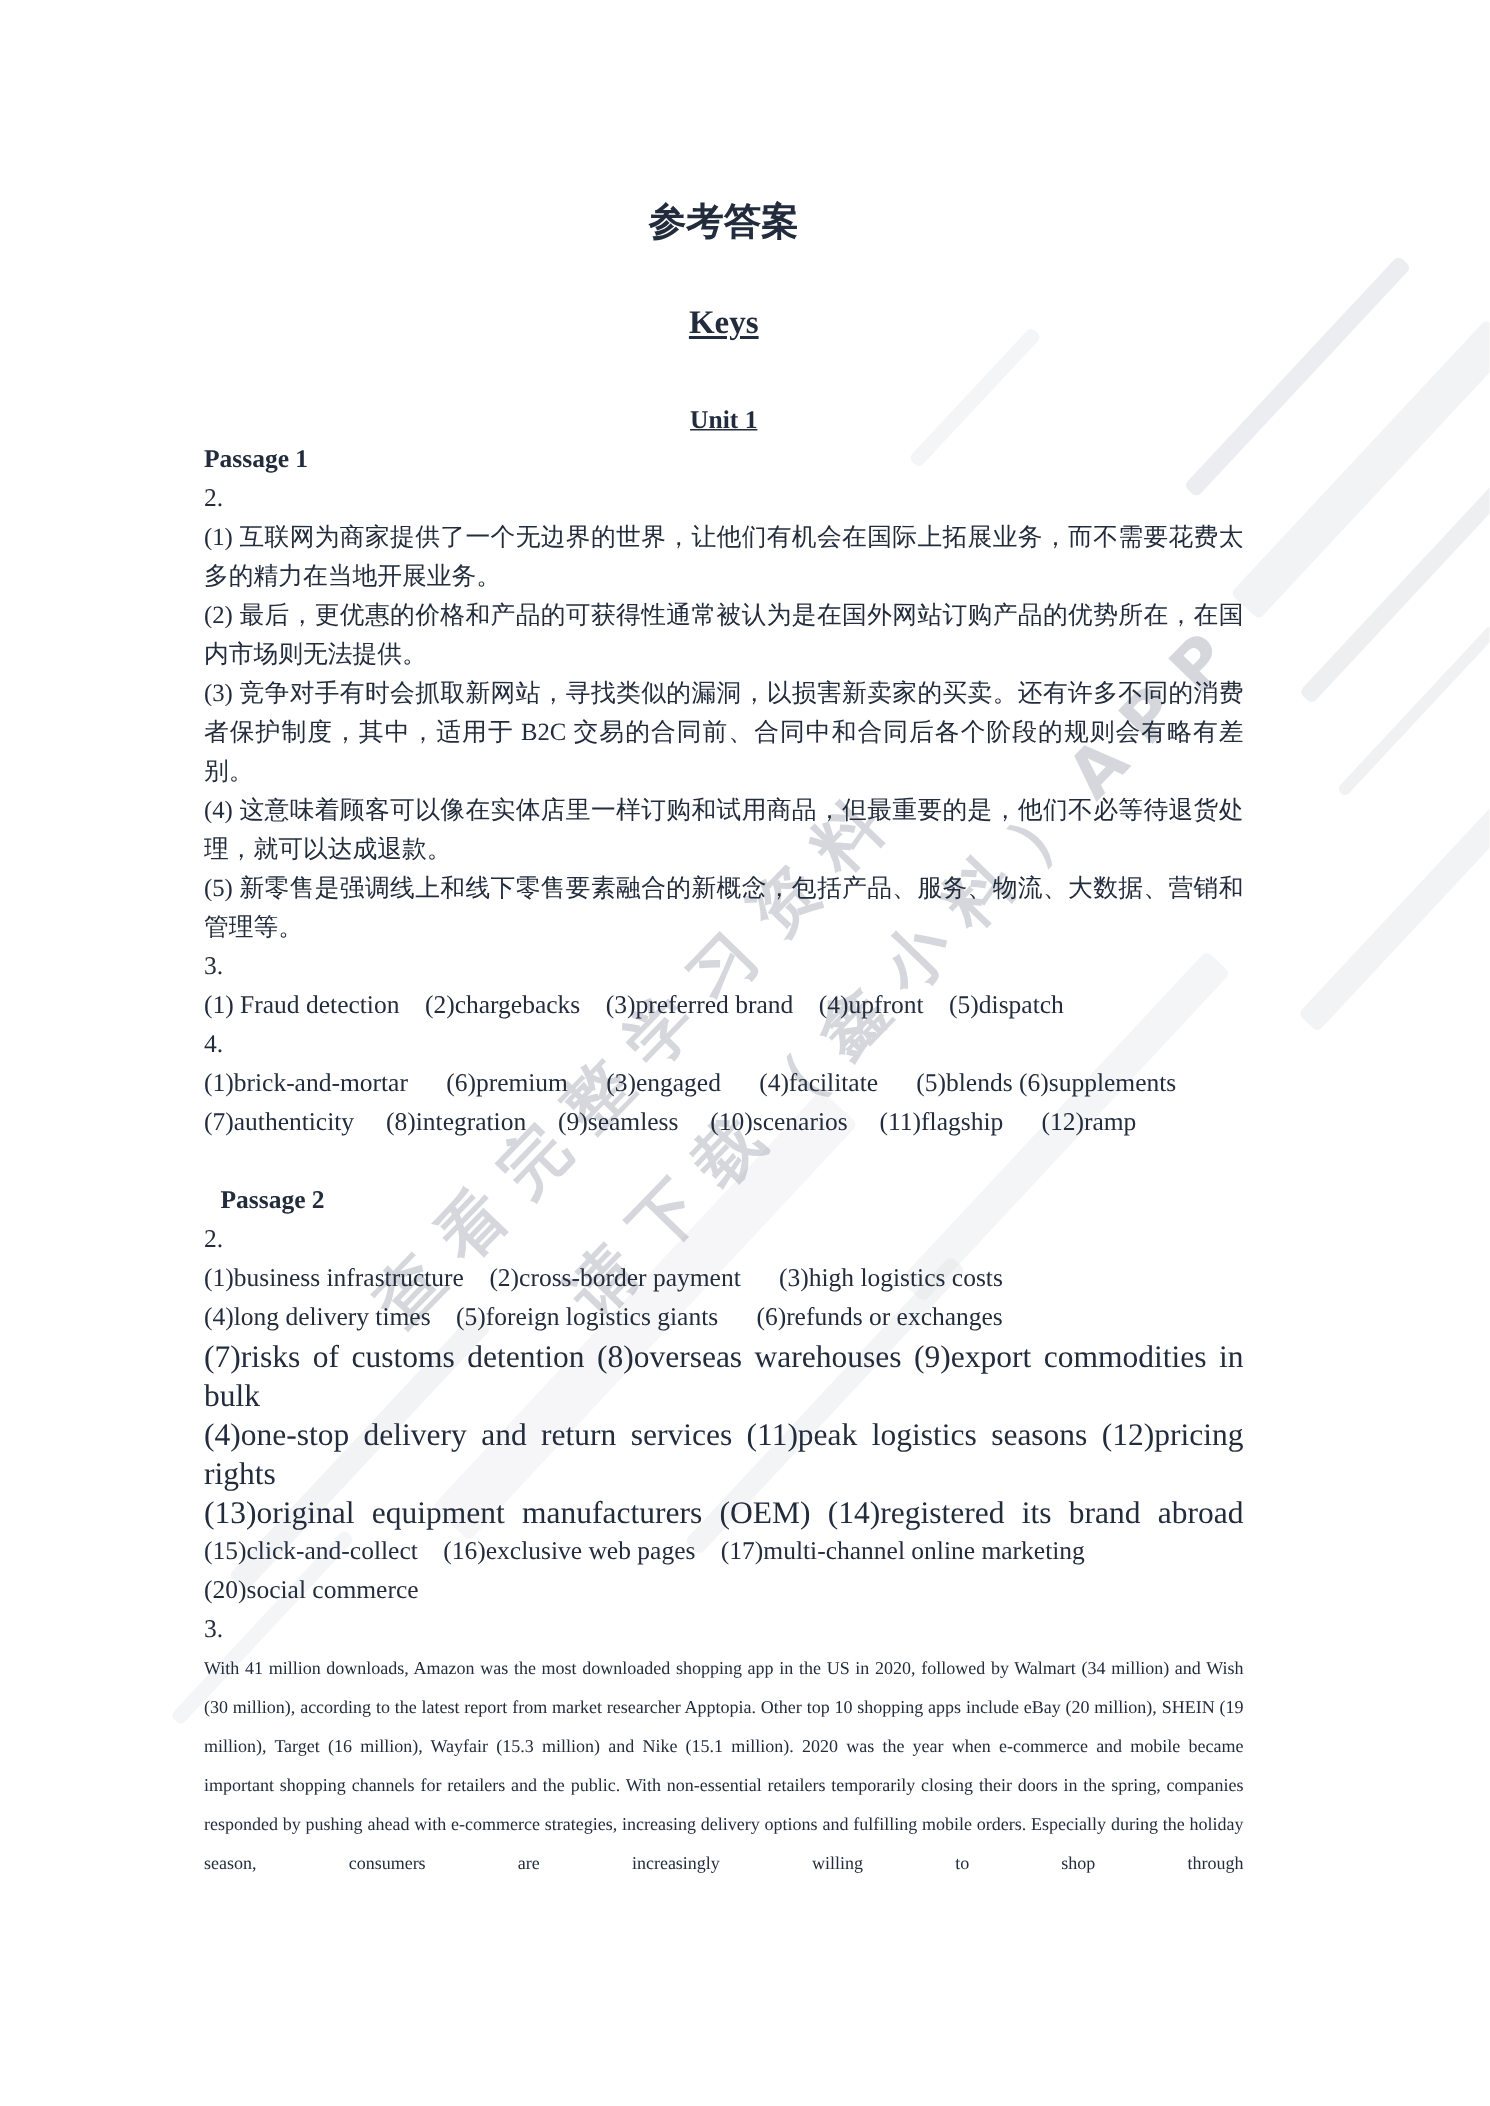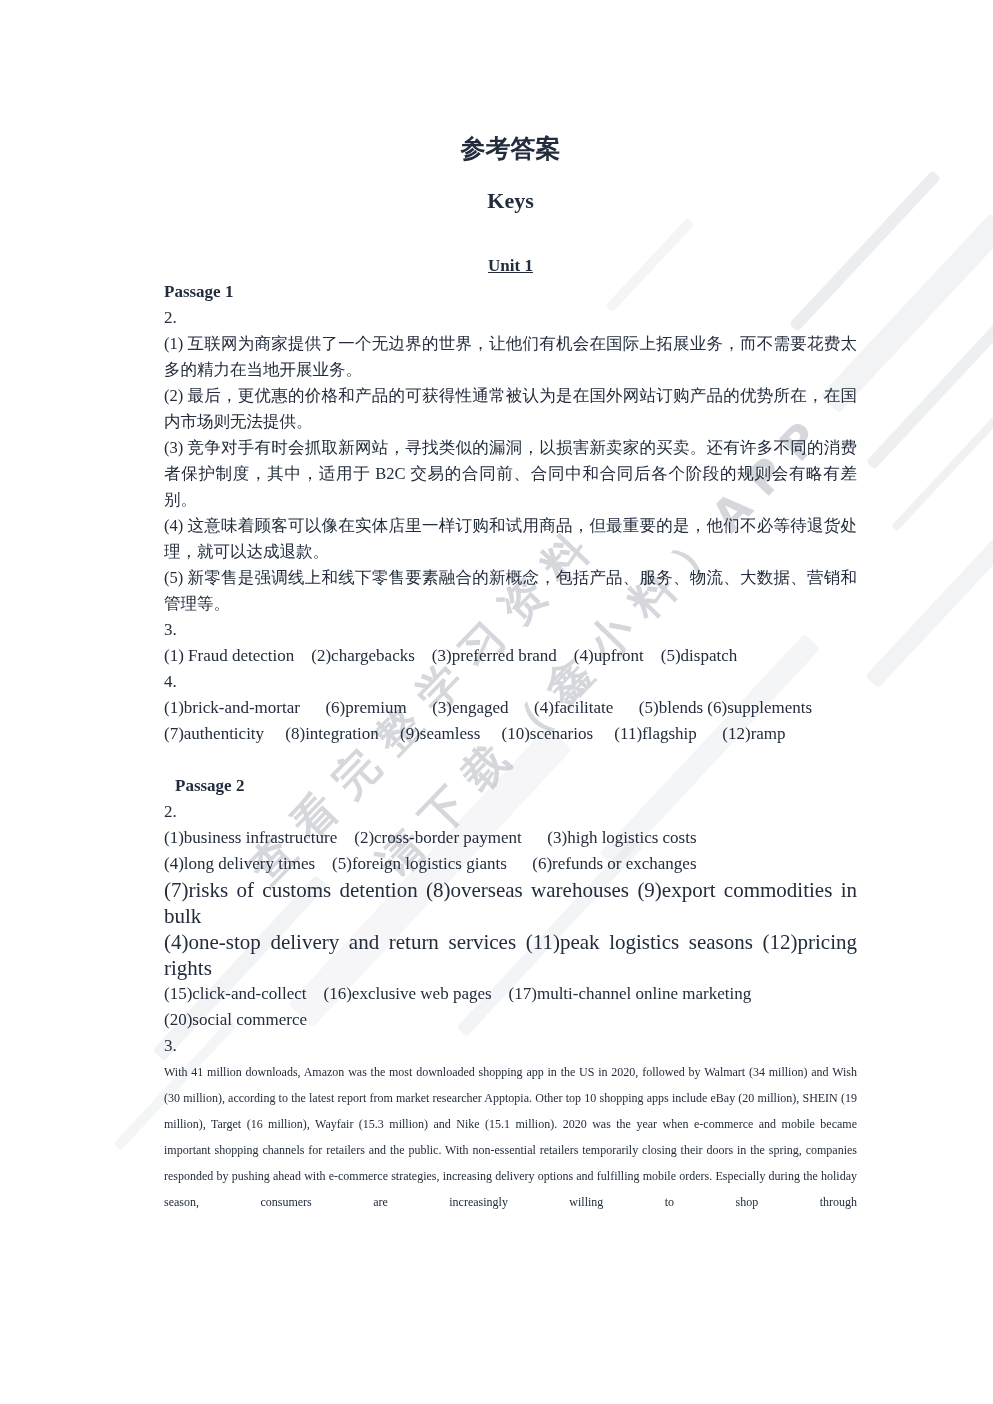--- a/index.html
+++ b/index.html
@@ -19,23 +19,23 @@
     position:absolute;z-index:1;height:60px;
     transform:rotate(-46deg);transform-origin:center center;
     text-align:center;white-space:nowrap;
     font-family:"DejaVu Sans","Liberation Sans",sans-serif;
     font-weight:bold;font-size:44px;letter-spacing:16px;
     color:rgba(150,156,168,0.40);
   }
   .wm-1{left:75px;top:674px;width:700px;}
   .wm-2{left:225px;top:615px;width:760px;}
   
-  .doc{position:absolute;left:164px;top:136px;width:693px;z-index:2;}
+  .doc{position:absolute;left:136px;top:136px;width:693px;z-index:2;}
   .title-cn{font-size:25px;font-weight:bold;text-align:center;line-height:26px;}
-  .title-en{font-size:22px;font-weight:bold;text-align:center;line-height:26px;margin-top:26px;}
+  .title-en{font-size:22px;font-weight:bold;text-align:center;line-height:26px;margin-top:40px;text-decoration:underline;}
   .unit{font-size:17px;font-weight:bold;text-align:center;line-height:26px;margin-top:39px;text-decoration:underline;}
   .heading{font-size:17px;font-weight:bold;line-height:26px;}
   .heading.gap-above{margin-top:26px;margin-left:11px;}
   .num{font-size:17px;line-height:26px;}
   .para{font-size:16.5px;line-height:26px;text-align:justify;}
   .line{font-size:17px;line-height:26px;white-space:pre-wrap;}
   .jline{font-size:21px;line-height:26px;text-align:justify;text-align-last:justify;}
   .prose{font-size:12px;line-height:26px;text-align:justify;text-align-last:justify;}
 </style>
 </head>
@@ -77,18 +77,19 @@
   <div class="line">(1)brick-and-mortar      (6)premium      (3)engaged      (4)facilitate      (5)blends (6)supplements</div>
   <div class="line">(7)authenticity     (8)integration     (9)seamless     (10)scenarios     (11)flagship      (12)ramp</div>
 
   <div class="heading gap-above">Passage 2</div>
 
   <div class="num">2.</div>
   <div class="line">(1)business infrastructure    (2)cross-border payment      (3)high logistics costs</div>
   <div class="line">(4)long delivery times    (5)foreign logistics giants      (6)refunds or exchanges</div>
   <div class="jline">(7)risks of customs detention (8)overseas warehouses (9)export commodities in bulk</div>
   <div class="jline">(4)one-stop delivery and return services (11)peak logistics seasons (12)pricing rights</div>
+  <div class="jline">(13)original equipment manufacturers (OEM) (14)registered its brand abroad</div>
   <div class="line">(15)click-and-collect    (16)exclusive web pages    (17)multi-channel online marketing</div>
   <div class="line">(20)social commerce</div>
 
   <div class="num">3.</div>
   <div class="prose">With 41 million downloads, Amazon was the most downloaded shopping app in the US in 2020, followed by Walmart (34 million) and Wish (30 million), according to the latest report from market researcher Apptopia. Other top 10 shopping apps include eBay (20 million), SHEIN (19 million), Target (16 million), Wayfair (15.3 million) and Nike (15.1 million). 2020 was the year when e-commerce and mobile became important shopping channels for retailers and the public. With non-essential retailers temporarily closing their doors in the spring, companies responded by pushing ahead with e-commerce strategies, increasing delivery options and fulfilling mobile orders. Especially during the holiday season, consumers are increasingly willing to shop through</div>
 </div>
 
 </body></html>

